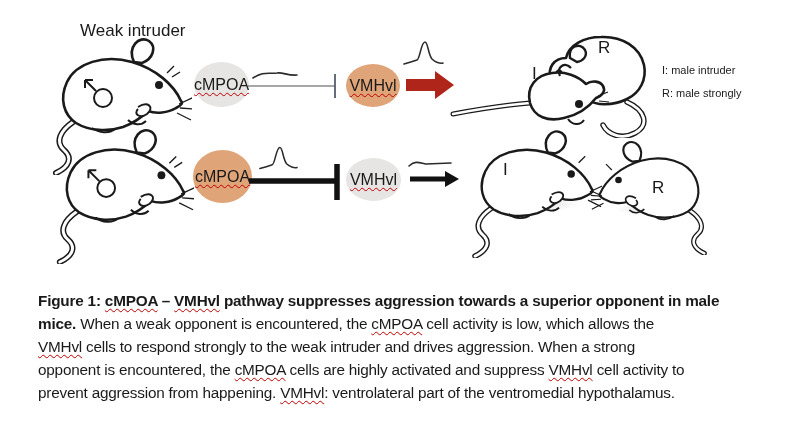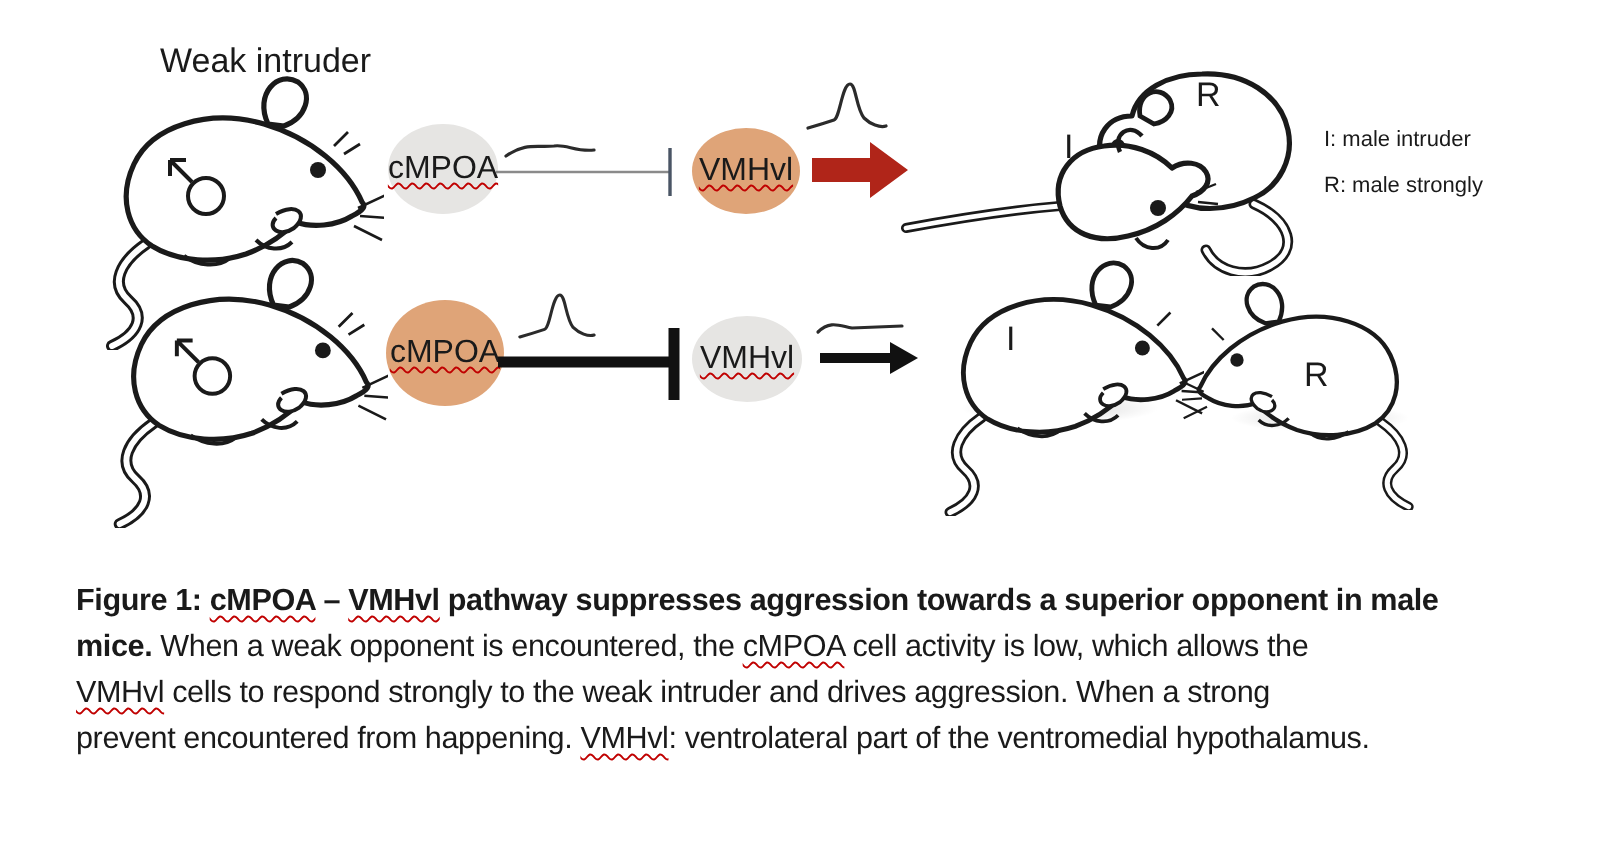--- a/index.html
+++ b/index.html
@@ -177,16 +177,17 @@
       <path d="M86,95 C91,100 99,101 104,96" fill="none" stroke="#1a1a1a" stroke-width="2"></path>
       <path d="M50,103 C57,108 67,109 73,104" fill="none" stroke="#1a1a1a" stroke-width="2"></path>
     </g>
   </svg>
   <span class="mouse-label" style="left:652px;top:178px;">R</span>
 
   <div class="caption">
       <div class="cap-line"><span class="b">Figure 1: </span><span class="b w">cMPOA</span><span class="b"> – </span><span class="b w">VMHvl</span><span class="b"> pathway suppresses aggression towards a superior opponent in male</span></div>
       <div class="cap-line"><span class="b">mice.</span><span> When a weak opponent is encountered, the </span><span class="w">cMPOA</span><span> cell activity is low, which allows the</span></div>
       <div class="cap-line"><span class="w">VMHvl</span><span> cells to respond strongly to the weak intruder and drives aggression. When a strong</span></div>
-      <div class="cap-line"><span>prevent encountered from happening.  </span><span class="w">VMHvl</span><span>: ventrolateral part of the ventromedial hypothalamus.</span></div>
+      <div class="cap-line"><span>opponent is encountered, the </span><span class="w">cMPOA</span><span> cells are highly activated and suppress </span><span class="w">VMHvl</span><span> cell activity to</span></div>
+      <div class="cap-line"><span>prevent aggression from happening.  </span><span class="w">VMHvl</span><span>: ventrolateral part of the ventromedial hypothalamus.</span></div>
     </div>
 
 </div>
 
 </body></html>

